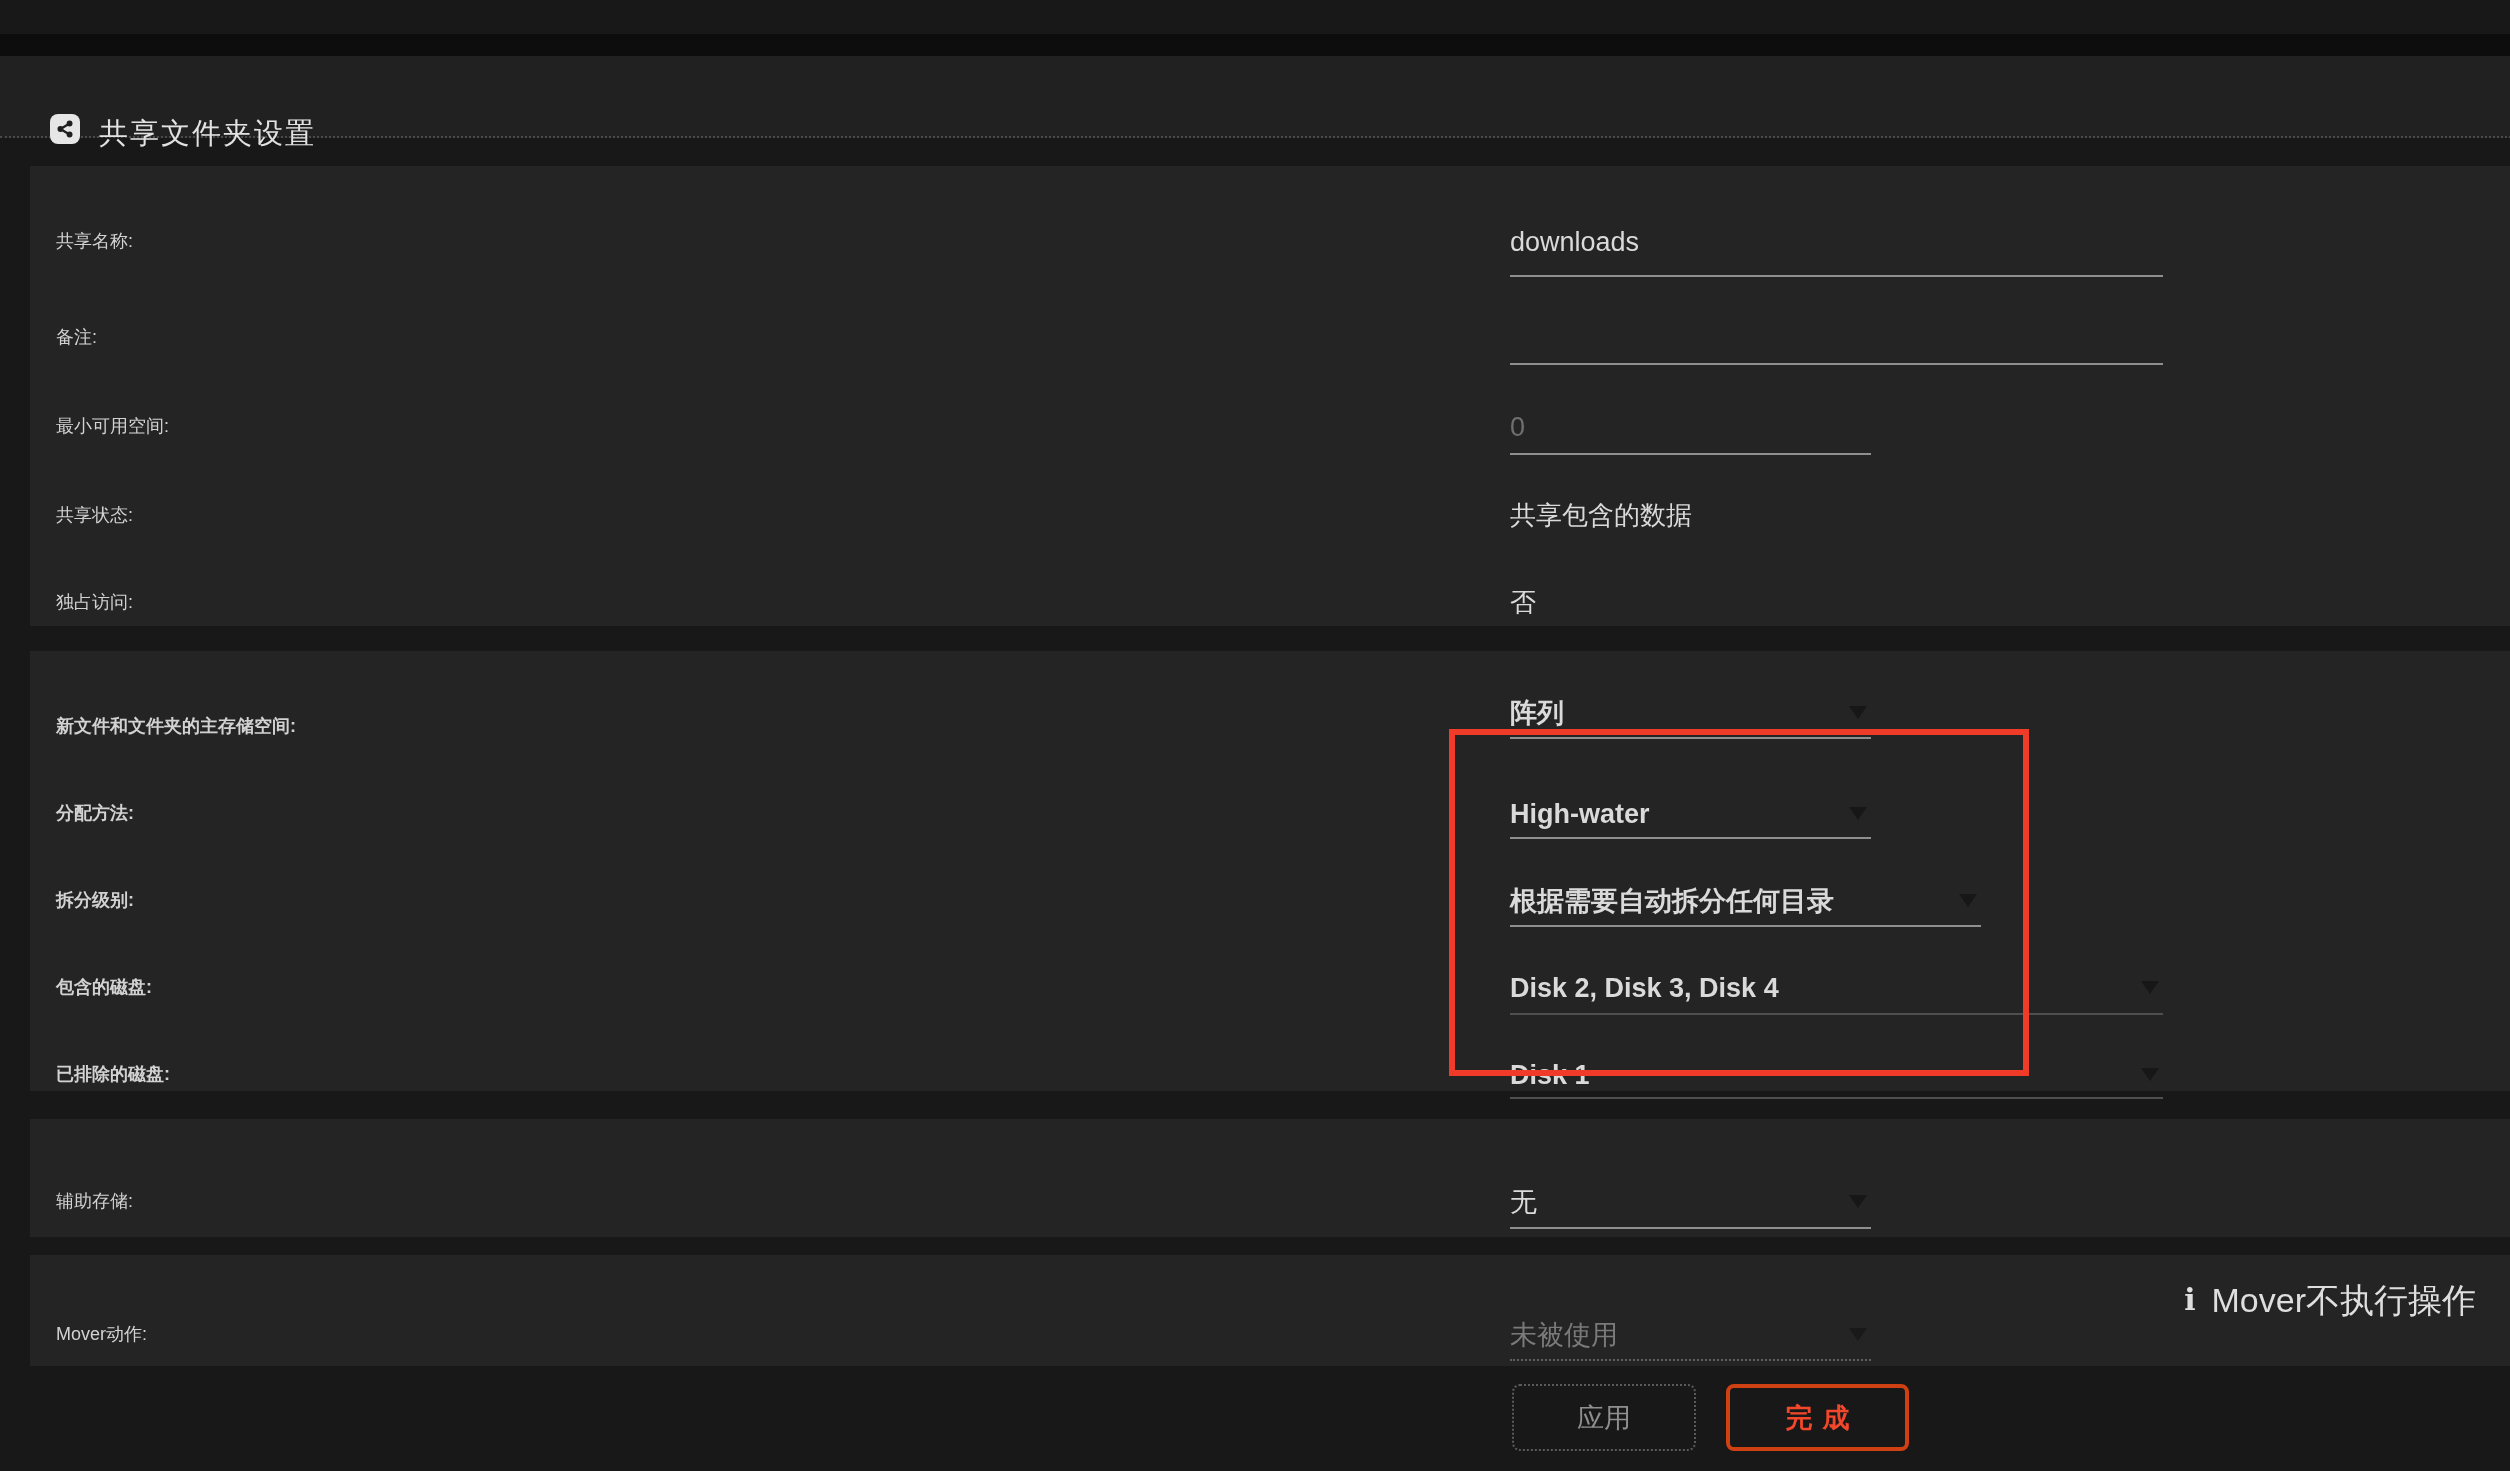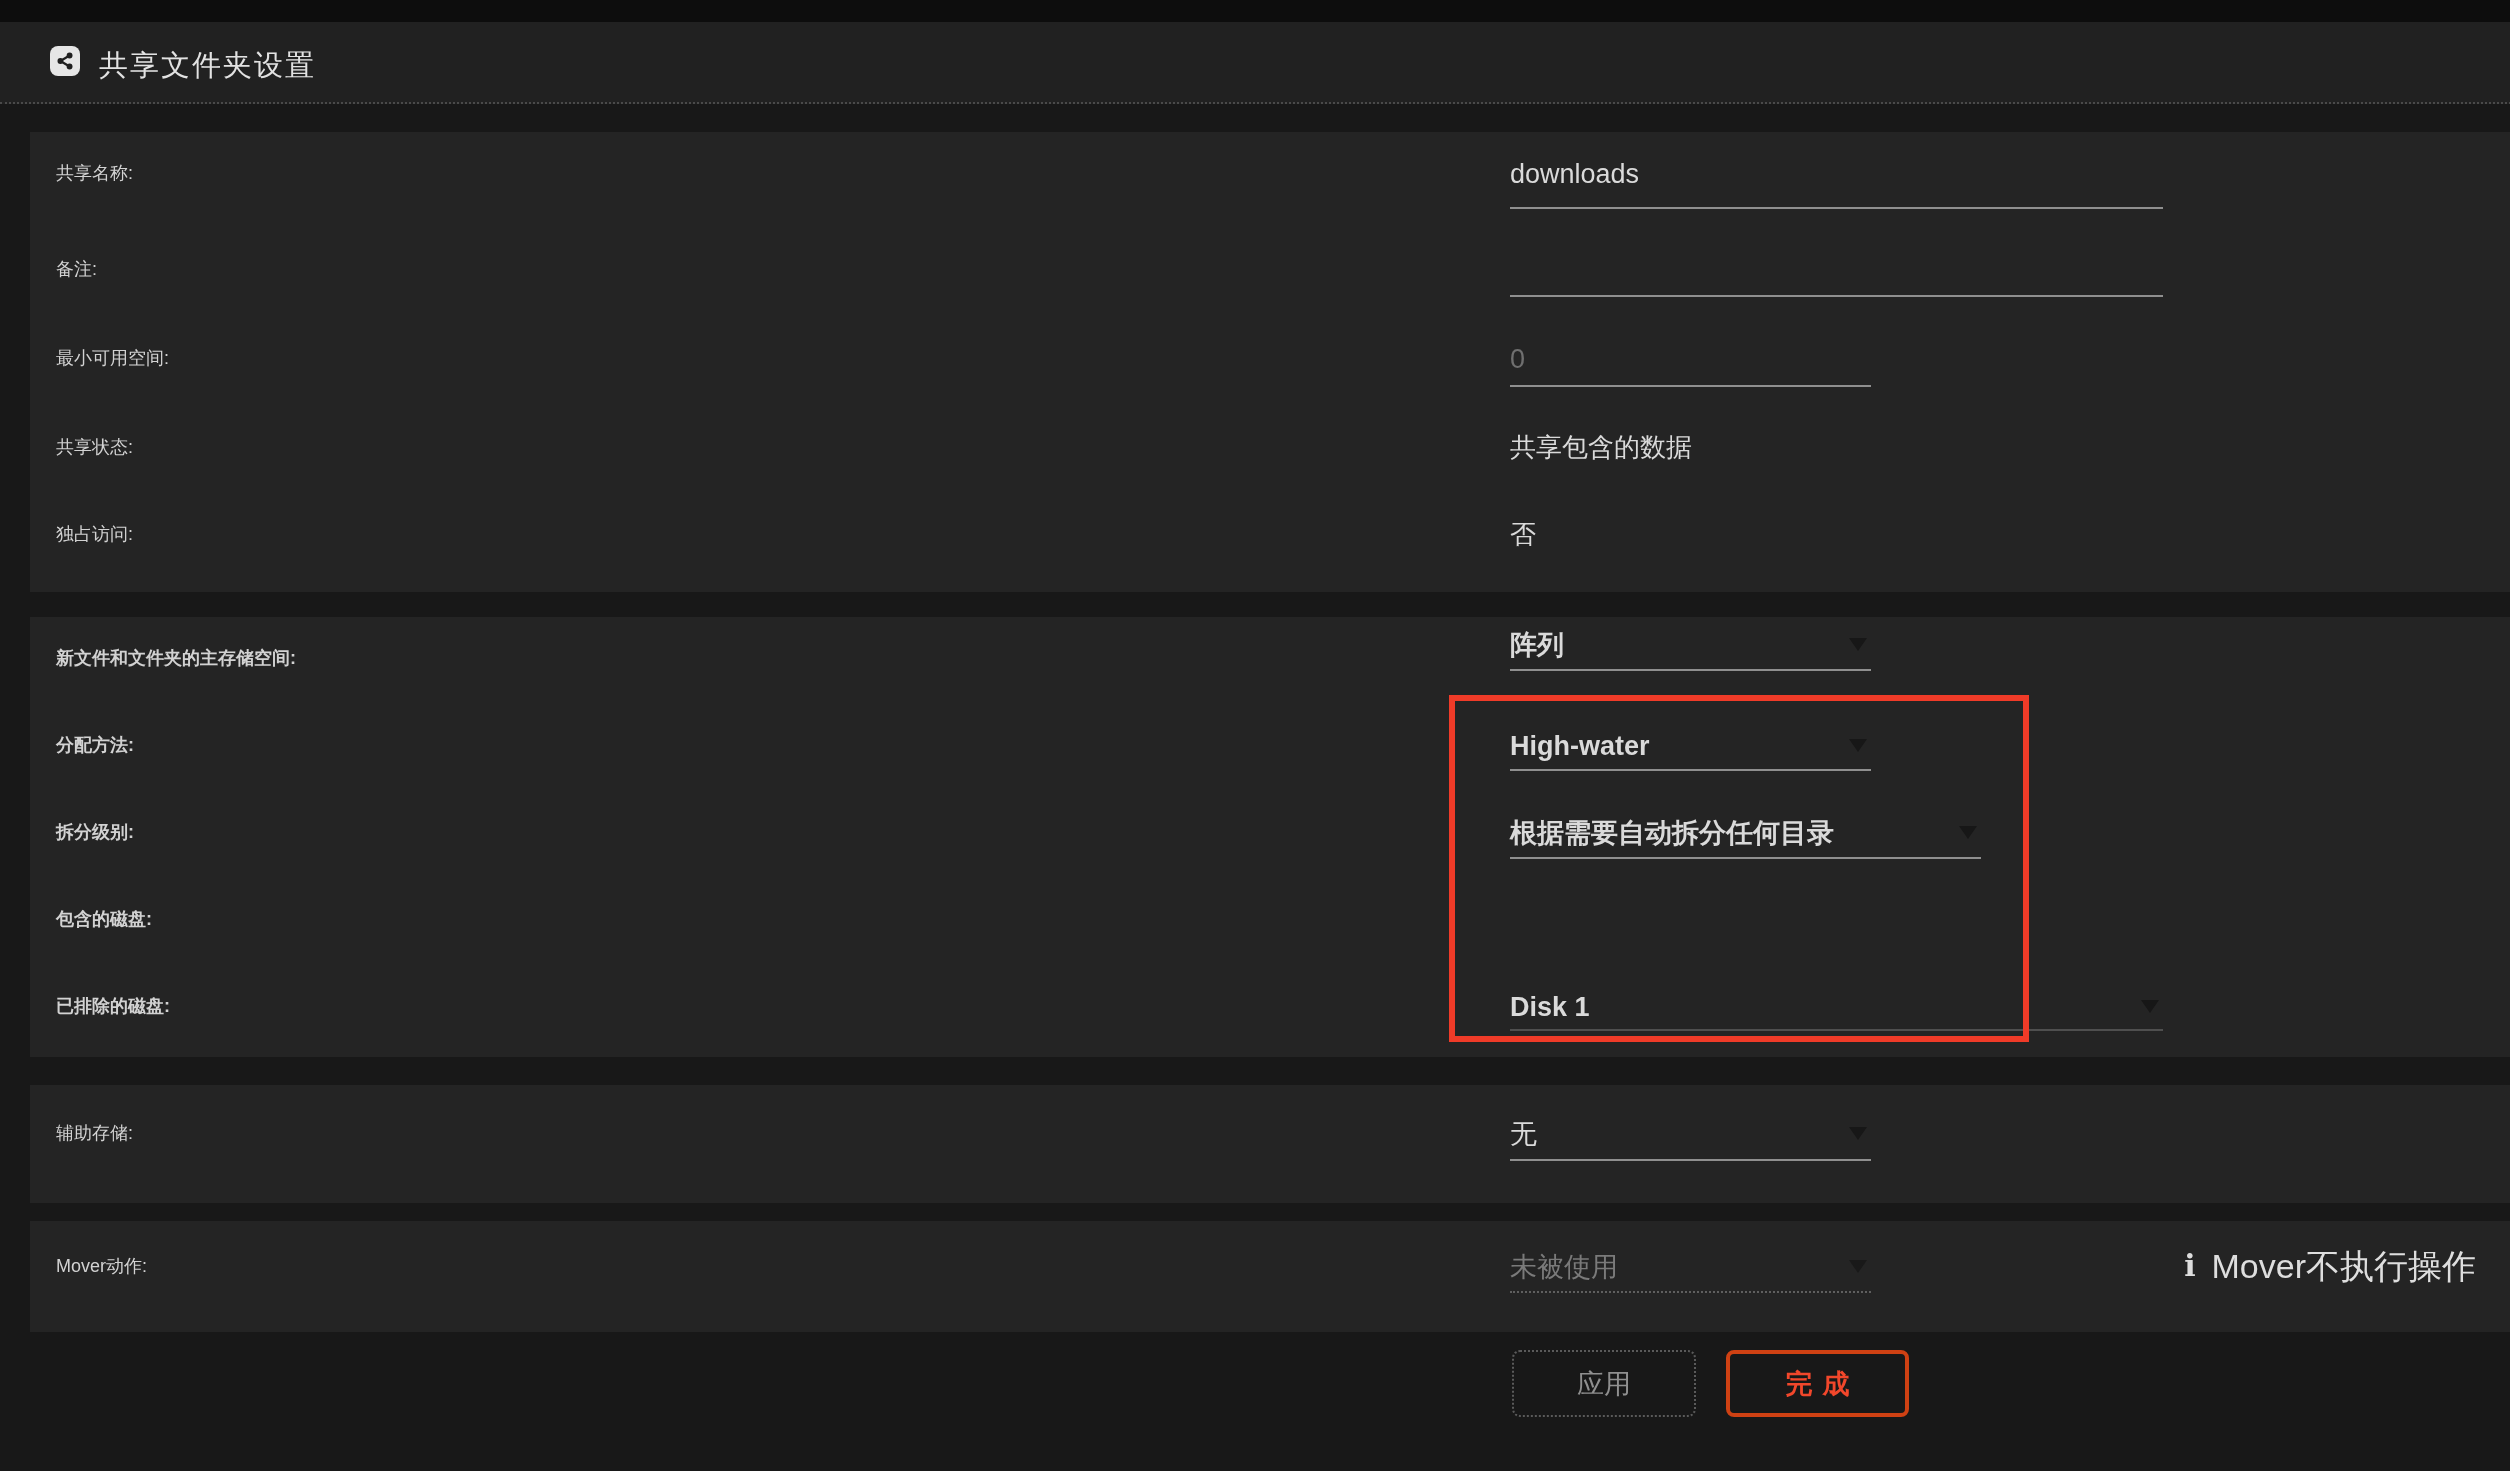--- a/index.html
+++ b/index.html
@@ -1,17 +1,17 @@
 <!DOCTYPE html>
 <html><head>
 <meta charset="utf-8">
 <style>
   html,body{margin:0;padding:0;width:2511px;height:1471px;overflow:hidden;
     background:#181818;font-family:"Liberation Sans","DejaVu Sans",sans-serif;}
-  .abs{position:absolute;}
+  .abs{position:absolute;margin-top:34px;}
   
   #top-strip{left:0;top:0;width:2511px;height:22px;background:#0d0d0d;}
   
   #header{left:0;top:22px;width:2511px;height:80px;background:#212121;
     border-bottom:2px dotted #4a4a4a;}
   #hicon{left:50px;top:24px;width:30px;height:30px;background:#e6e6e6;border-radius:8px;
     display:flex;align-items:center;justify-content:center;cursor:pointer;}
   #htitle{left:99px;top:24px;font-size:29px;color:#e2e2e2;letter-spacing:2px;}
   
   .panel{left:30px;width:2481px;background:#242424;}
@@ -101,20 +101,24 @@
     <span class="caret" style="top:10px"></span>
   </div>
 
   <div class="flabel abs" style="top:198px">拆分级别:</div>
   <div class="inputline u-light w476 abs" style="top:199px;height:43px">
     <span class="itext">根据需要自动拆分任何目录</span>
     <span class="caret" style="top:10px"></span>
   </div>
 
   <div class="flabel abs" style="top:285px">包含的磁盘:</div>
+  <div class="inputline u-dark w660 abs" style="top:286px;height:44px">
+    <span class="itext">Disk 2, Disk 3, Disk 4</span>
+    <span class="caret" style="top:10px"></span>
+  </div>
 
   <div class="flabel abs" style="top:372px">已排除的磁盘:</div>
   <div class="inputline u-dark w660 abs" style="top:373px;height:41px">
     <span class="itext">Disk 1</span>
     <span class="caret" style="top:10px"></span>
   </div>
 </div>
 
 <div id="panel3" class="panel abs">
   <div class="flabel abs" style="top:31px">辅助存储:</div>

